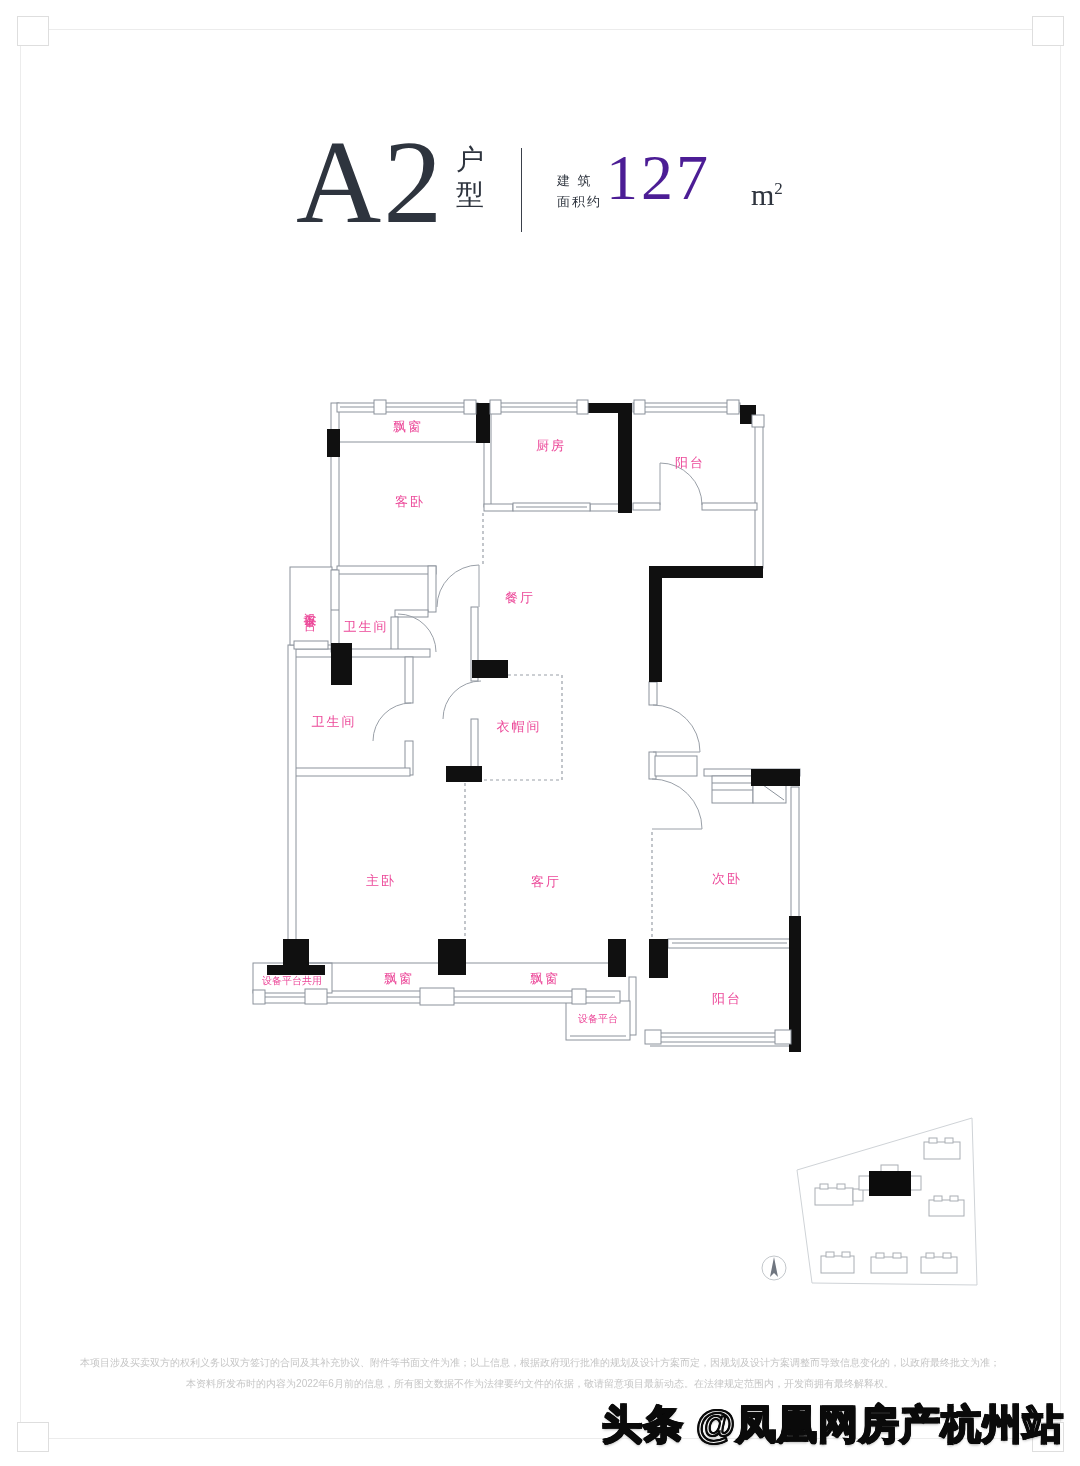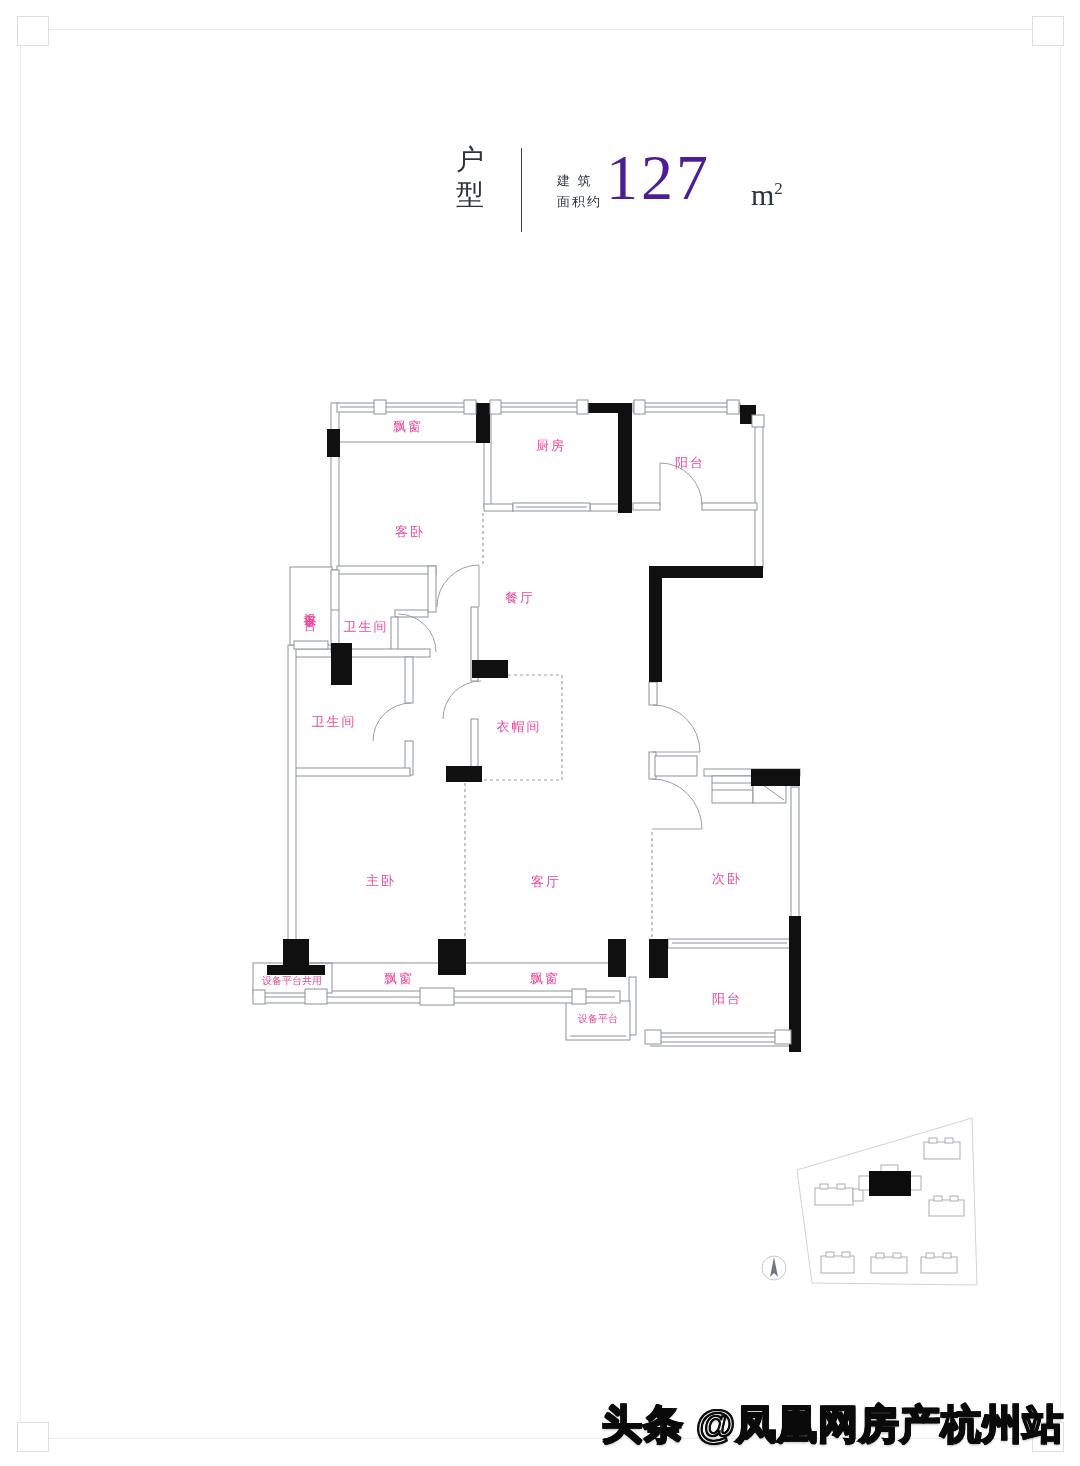--- a/index.html
+++ b/index.html
@@ -46,20 +46,21 @@
 <body>
 
 <div class="page">
 
   <div class="page-frame"></div>
   <div class="corner tl"></div>
   <div class="corner tr"></div>
   <div class="corner bl"></div>
   <div class="corner br"></div>
 
+  <div class="unit-code">A2</div>
   <div class="unit-type">
     <span>户</span>
     <span>型</span>
   </div>
   <div class="title-divider"></div>
   <div class="area-label">
     <div>建 筑</div>
     <div>面积约</div>
   </div>
   <div class="area-value">127</div>
@@ -218,31 +219,35 @@
 
     <g>
       <circle cx="774" cy="1268" r="12" fill="#ffffff" stroke="#c3c7cb" stroke-width="1"></circle>
       <polygon points="774,1257 770,1277 774,1273 778,1277" fill="#707680"></polygon>
     </g>
   </svg>
 
   <div class="rlabel" style="left:408px;top:426px;">飘窗</div>
   <div class="rlabel" style="left:551px;top:445px;">厨房</div>
   <div class="rlabel" style="left:690px;top:462px;">阳台</div>
-  <div class="rlabel" style="left:410px;top:531px;">客卧</div>
+  <div class="rlabel" style="left:410px;top:501px;">客卧</div>
   <div class="rlabel vert" style="left:310px;top:606px;">设备平台</div>
   <div class="rlabel" style="left:366px;top:626px;">卫生间</div>
   <div class="rlabel" style="left:520px;top:597px;">餐厅</div>
   <div class="rlabel" style="left:334px;top:721px;">卫生间</div>
   <div class="rlabel" style="left:519px;top:726px;">衣帽间</div>
   <div class="rlabel" style="left:381px;top:880px;">主卧</div>
   <div class="rlabel" style="left:546px;top:881px;">客厅</div>
   <div class="rlabel" style="left:727px;top:878px;">次卧</div>
   <div class="rlabel small" style="left:292px;top:981px;text-align:center;">设备平台共用</div>
   <div class="rlabel" style="left:399px;top:978px;">飘窗</div>
   <div class="rlabel" style="left:545px;top:978px;">飘窗</div>
   <div class="rlabel small" style="left:598px;top:1019px;">设备平台</div>
   <div class="rlabel" style="left:727px;top:998px;">阳台</div>
 
+  <div class="disclaimer">
+    <div>本项目涉及买卖双方的权利义务以双方签订的合同及其补充协议、附件等书面文件为准；以上信息，根据政府现行批准的规划及设计方案而定，因规划及设计方案调整而导致信息变化的，以政府最终批文为准；</div>
+    <div>本资料所发布时的内容为2022年6月前的信息，所有图文数据不作为法律要约文件的依据，敬请留意项目最新动态。在法律规定范围内，开发商拥有最终解释权。</div>
+  </div>
 
   <div class="watermark">头条 @凤凰网房产杭州站</div>
 
 </div>
 
 </body></html>

